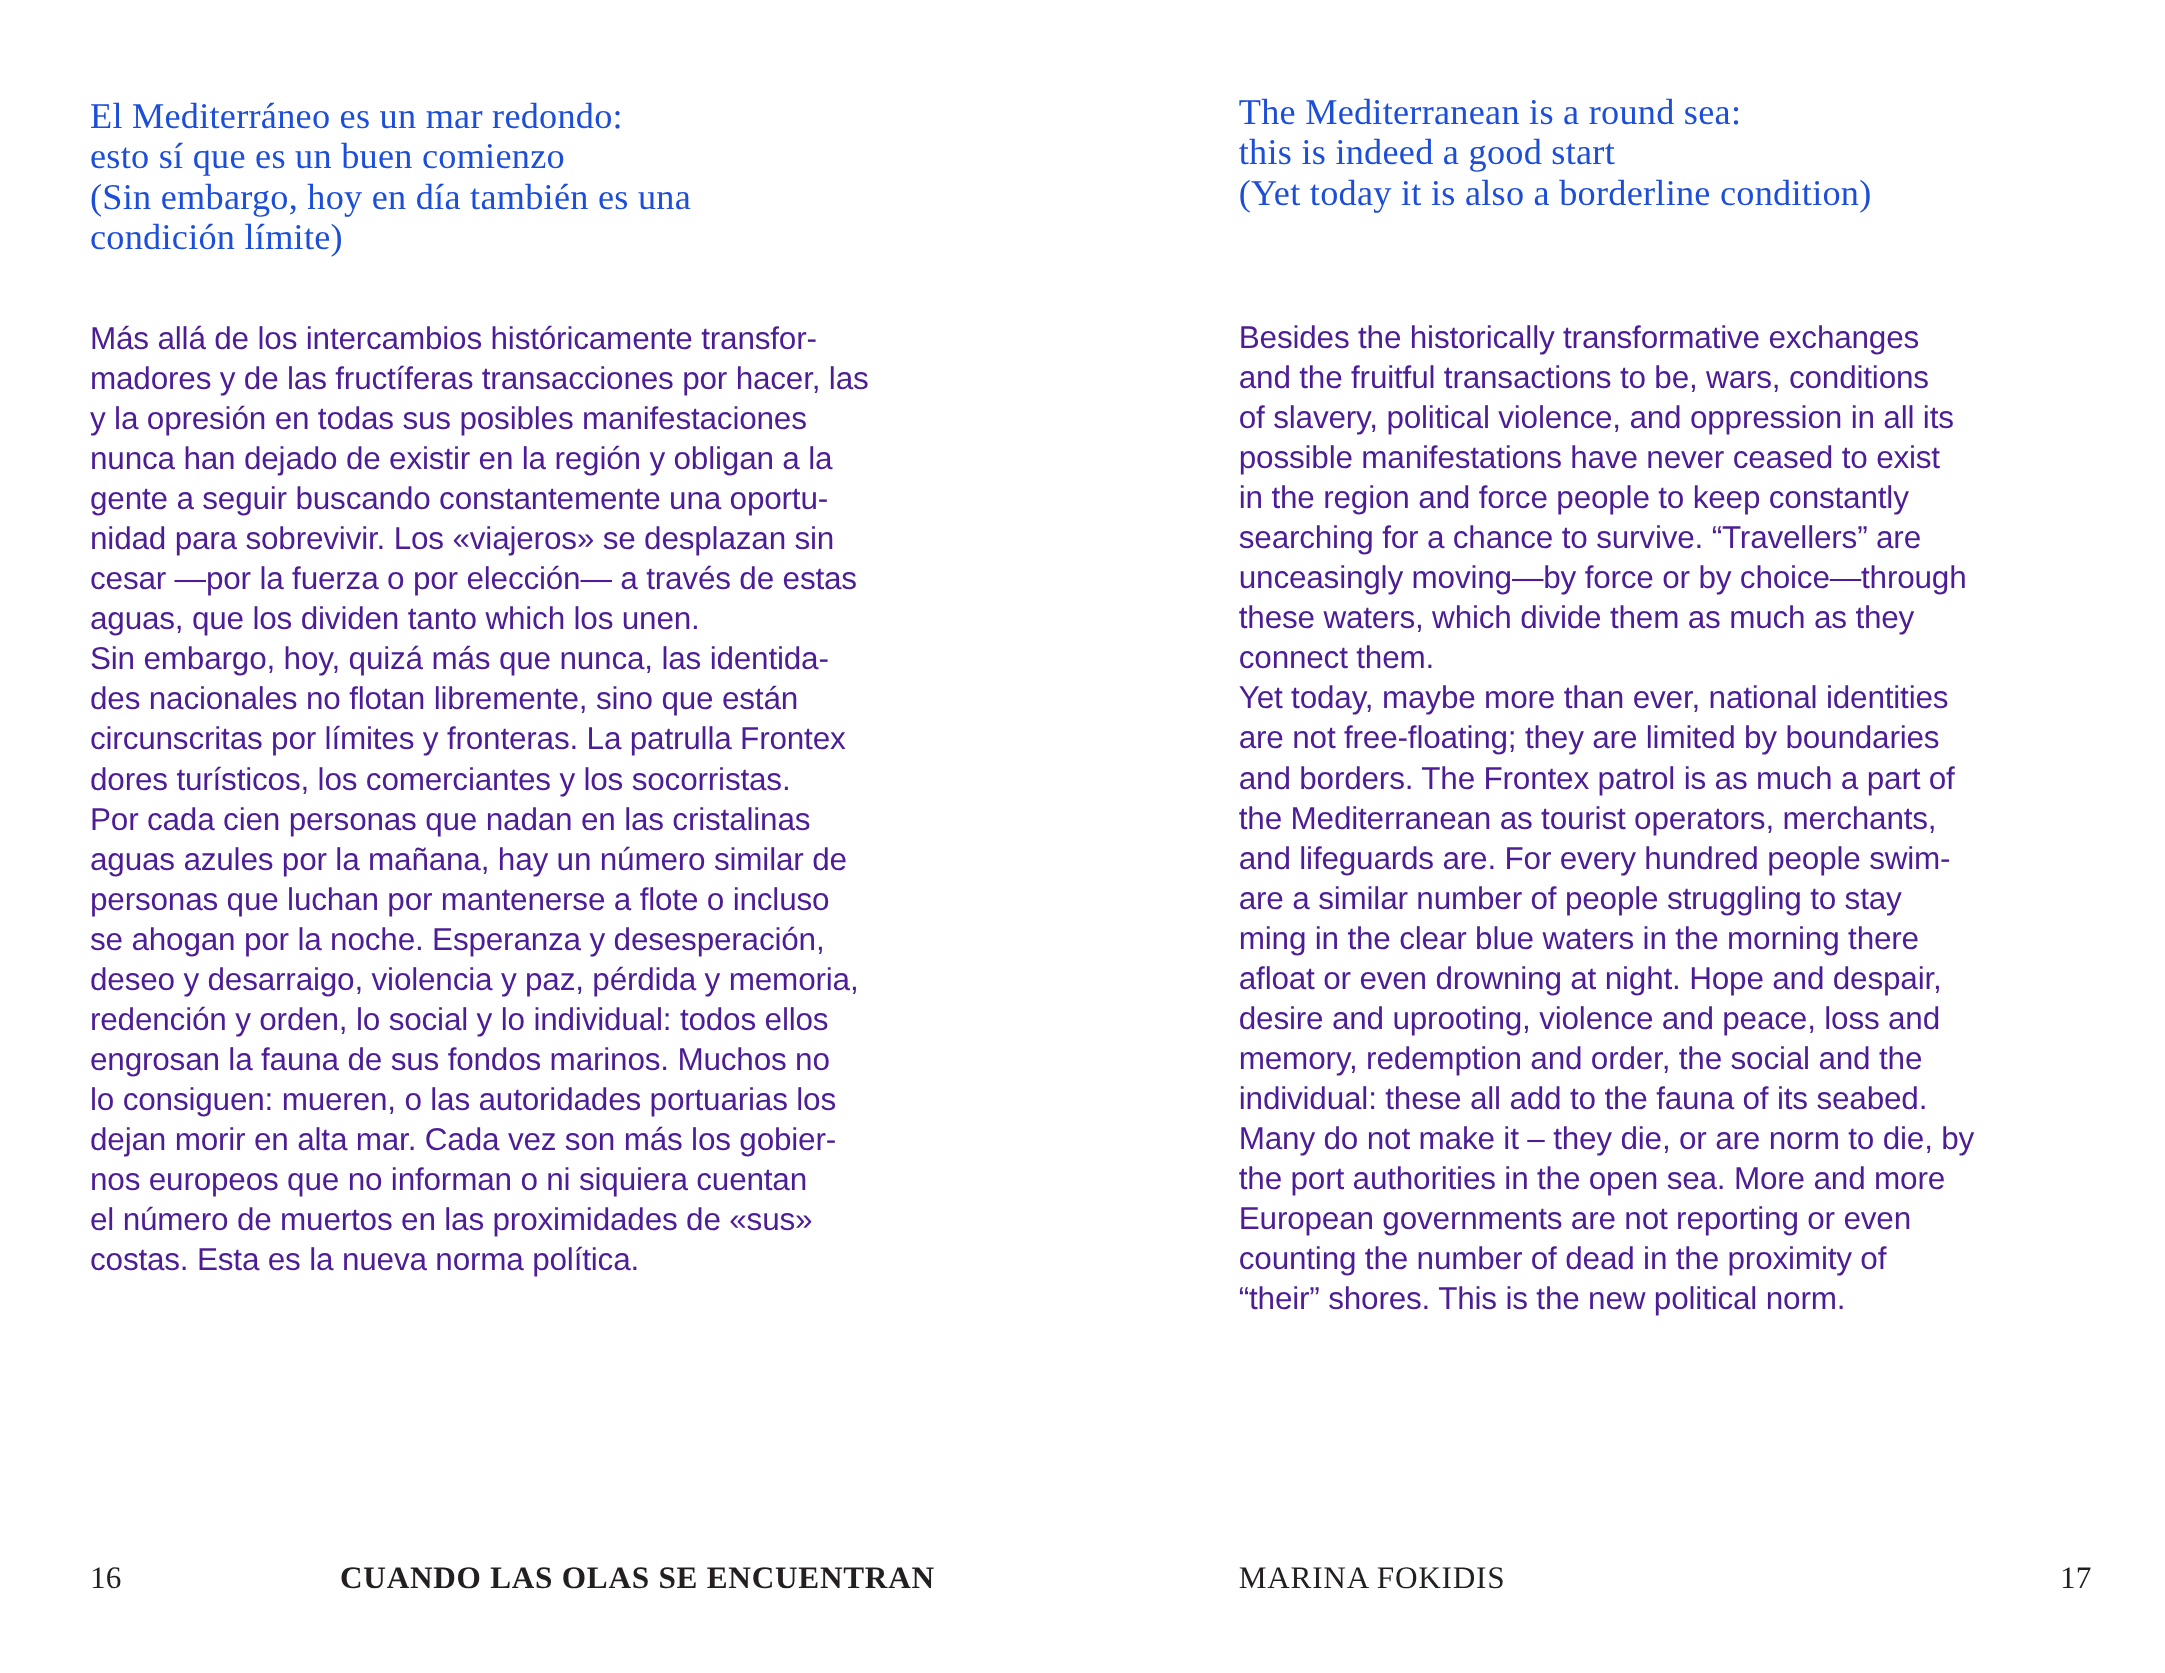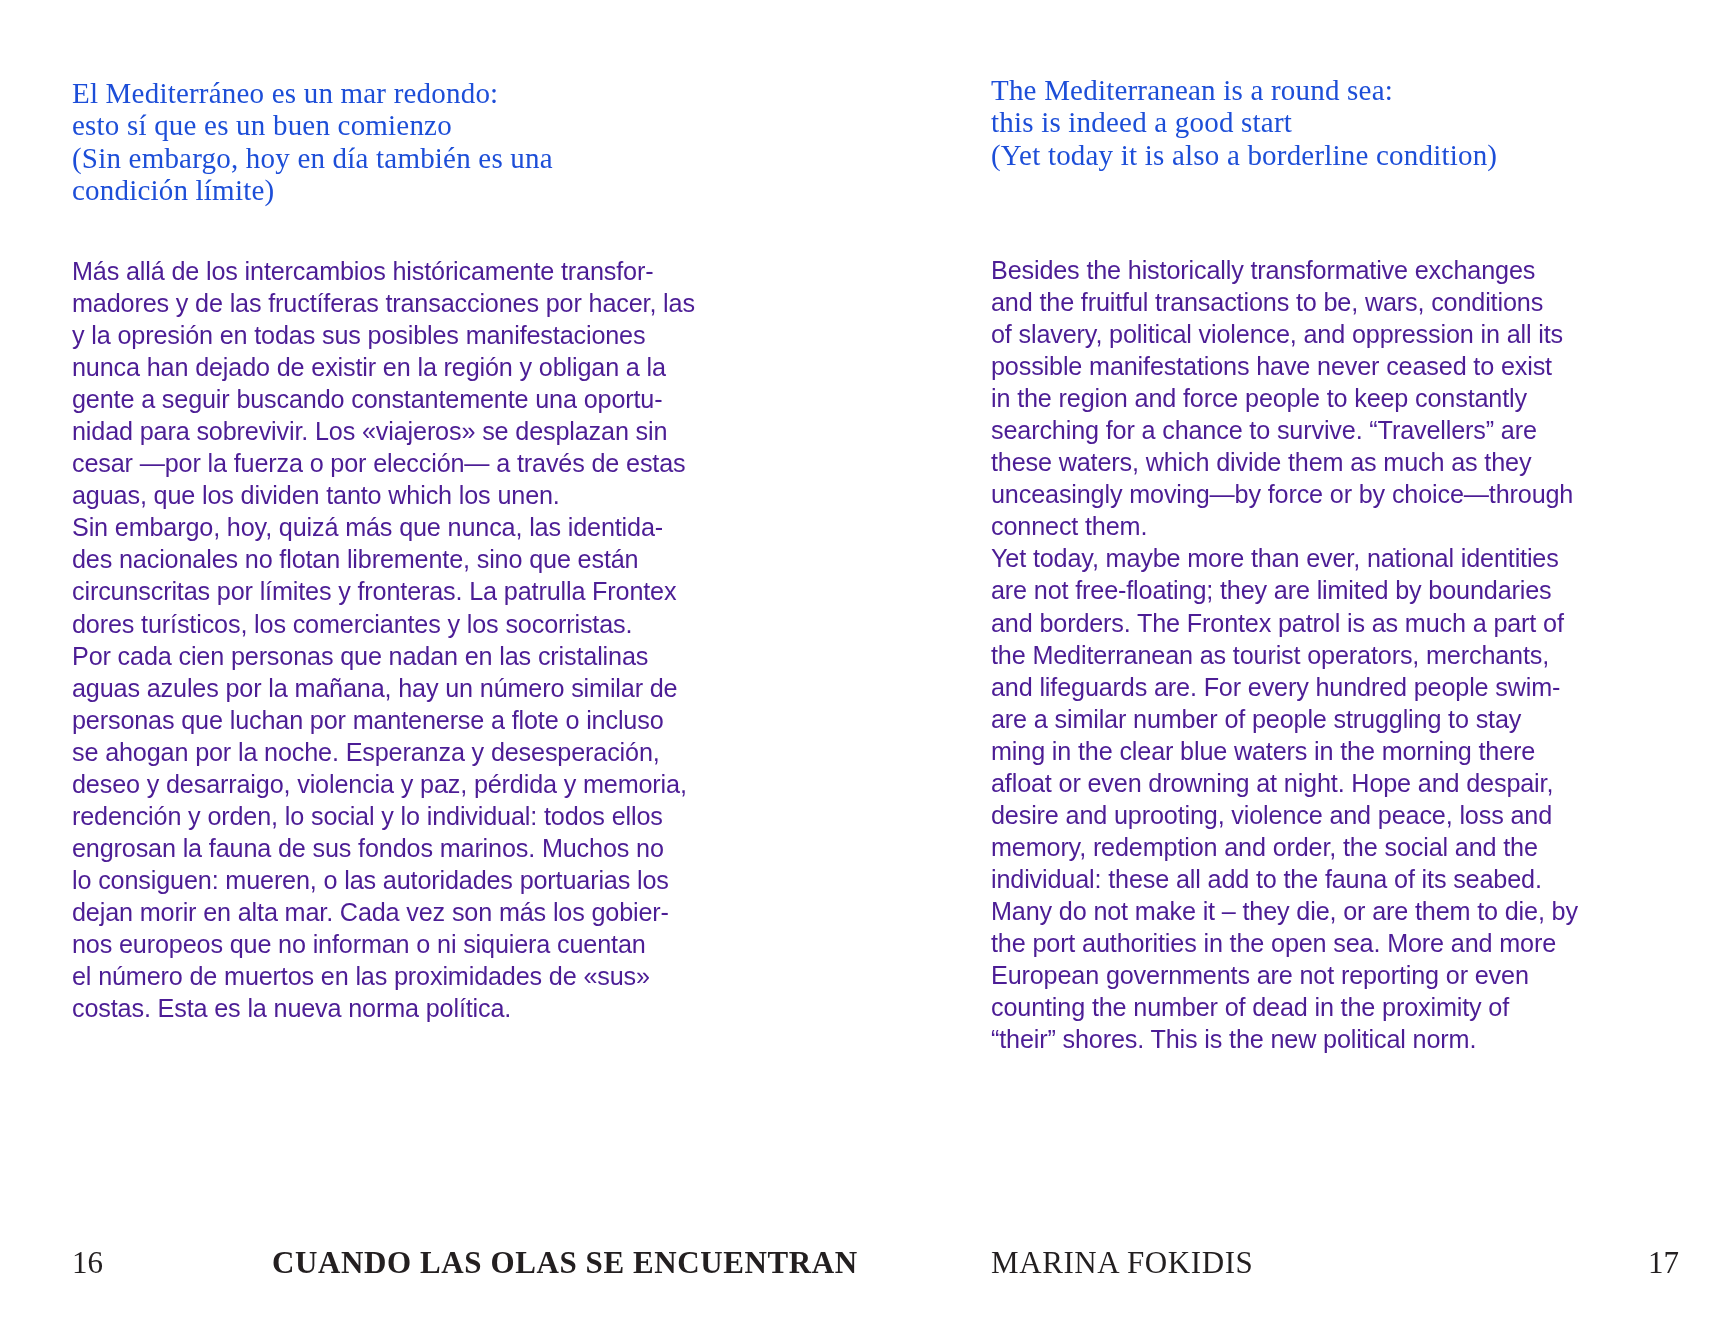--- a/index.html
+++ b/index.html
@@ -8,21 +8,21 @@
   .page-left { left: 0; width: 866px; }
   .page-right { left: 866px; width: 866px; }
   .heading { position: absolute; font-family: "Liberation Serif", "DejaVu Serif", serif; font-size: 29px; line-height: 32.3px; letter-spacing: 0.2px; color: #1d4ed8; }
   .heading .line { display: block; white-space: nowrap; }
   .page-left .heading { left: 72px; top: 77px; }
   .page-right .heading { left: 125px; top: 74px; }
   .body-text { position: absolute; font-family: "Liberation Sans", "DejaVu Sans", sans-serif; font-size: 25.2px; line-height: 32.05px; letter-spacing: -0.15px; color: #4c1d95; }
   .body-text .line { display: block; white-space: nowrap; }
   .page-left .body-text { left: 72px; top: 255px; }
   .page-right .body-text { left: 125px; top: 254px; }
-  .footer { position: absolute; top: 1248px; font-family: "Liberation Serif", "DejaVu Serif", serif; font-size: 31px; line-height: 30px; color: #231f20; white-space: nowrap; }
+  .footer { position: absolute; top: 1248px; font-family: "Liberation Serif", "DejaVu Serif", serif; font-size: 25px; line-height: 30px; color: #231f20; white-space: nowrap; }
   .footer-caps { letter-spacing: 0.6px; }
   #page-num-left { left: 72px; }
   #running-title-left { left: 272px; font-weight: bold; }
   #running-title-right { left: 125px; }
   #page-num-right { left: 782px; }
 </style>
 </head>
 <body>
 
 <div class="page page-left">
@@ -68,35 +68,35 @@
       <span class="line">this is indeed a good start</span>
       <span class="line">(Yet today it is also a borderline condition)</span>
     </div>
   <div class="body-text" id="body-right">
       <span class="line">Besides the historically transformative exchanges</span>
       <span class="line">and the fruitful transactions to be, wars, conditions</span>
       <span class="line">of slavery, political violence, and oppression in all its</span>
       <span class="line">possible manifestations have never ceased to exist</span>
       <span class="line">in the region and force people to keep constantly</span>
       <span class="line">searching for a chance to survive. “Travellers” are</span>
+      <span class="line">unceasingly moving—by force or by choice—through</span>
       <span class="line">these waters, which divide them as much as they</span>
-      <span class="line">unceasingly moving—by force or by choice—through</span>
       <span class="line">connect them.</span>
       <span class="line">Yet today, maybe more than ever, national identities</span>
       <span class="line">are not free-floating; they are limited by boundaries</span>
       <span class="line">and borders. The Frontex patrol is as much a part of</span>
       <span class="line">the Mediterranean as tourist operators, merchants,</span>
       <span class="line">and lifeguards are. For every hundred people swim-</span>
       <span class="line">are a similar number of people struggling to stay</span>
       <span class="line">ming in the clear blue waters in the morning there</span>
       <span class="line">afloat or even drowning at night. Hope and despair,</span>
       <span class="line">desire and uprooting, violence and peace, loss and</span>
       <span class="line">memory, redemption and order, the social and the</span>
       <span class="line">individual: these all add to the fauna of its seabed.</span>
-      <span class="line">Many do not make it – they die, or are them to die, by</span>
+      <span class="line">Many do not make it – they die, or are norm to die, by</span>
       <span class="line">the port authorities in the open sea. More and more</span>
       <span class="line">European governments are not reporting or even</span>
       <span class="line">counting the number of dead in the proximity of</span>
       <span class="line">“their” shores. This is the new political norm.</span>
     </div>
   <div class="footer footer-caps" id="running-title-right">MARINA FOKIDIS</div>
   <div class="footer" id="page-num-right">17</div>
 </div>
 
 </body></html>

